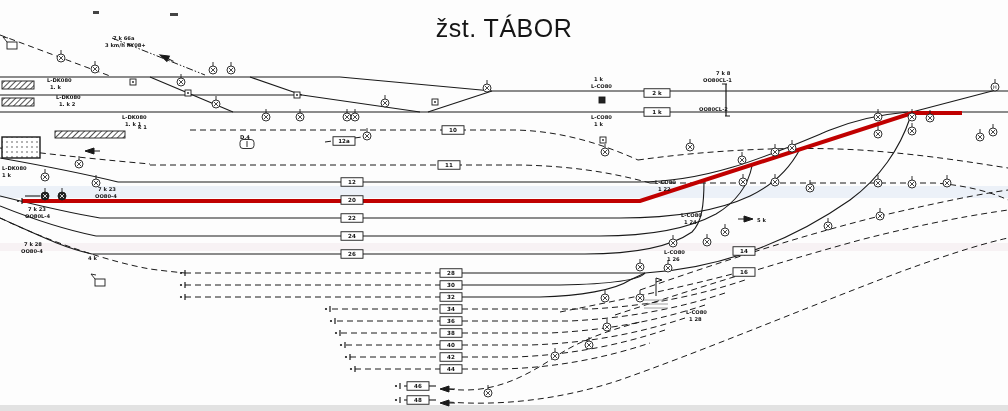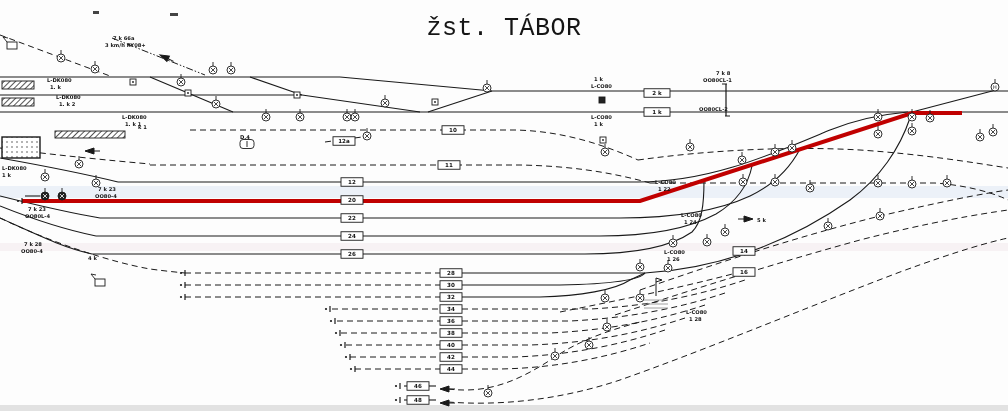--- a/index.html
+++ b/index.html
@@ -1,20 +1,20 @@
 <!DOCTYPE html>
 <html><head>
 <meta charset="utf-8">
 <style>
   html,body{margin:0;padding:0;background:#fff;}
   .page{position:relative;width:1008px;height:411px;background:#fdfdfd;overflow:hidden;
         font-family:"DejaVu Sans",sans-serif;}
   .title{position:absolute;left:0;top:14px;width:100%;text-align:center;
          font-size:25px;font-weight:500;letter-spacing:.5px;color:#151515;
-         font-family:Liberation Mono, monospace;pointer-events:none;}
+         font-family:Liberation Sans, sans-serif;pointer-events:none;}
   svg{position:absolute;left:0;top:0;}
   svg text{font-family:"DejaVu Sans",sans-serif;}
 </style>
 </head>
 <body>
 
 <div class="page">
   <svg id="diagram" width="1008" height="411" viewBox="0 0 1008 411">
     <defs>
       <pattern id="hatch" width="4" height="4" patternUnits="userSpaceOnUse" patternTransform="rotate(45)">

